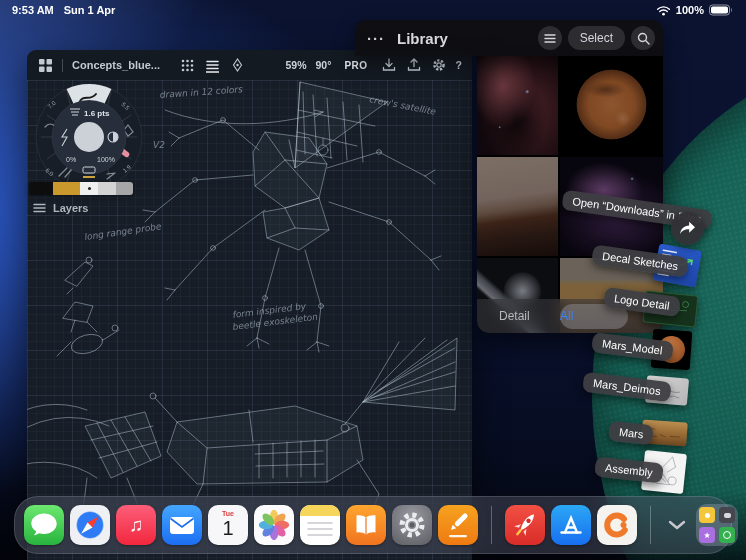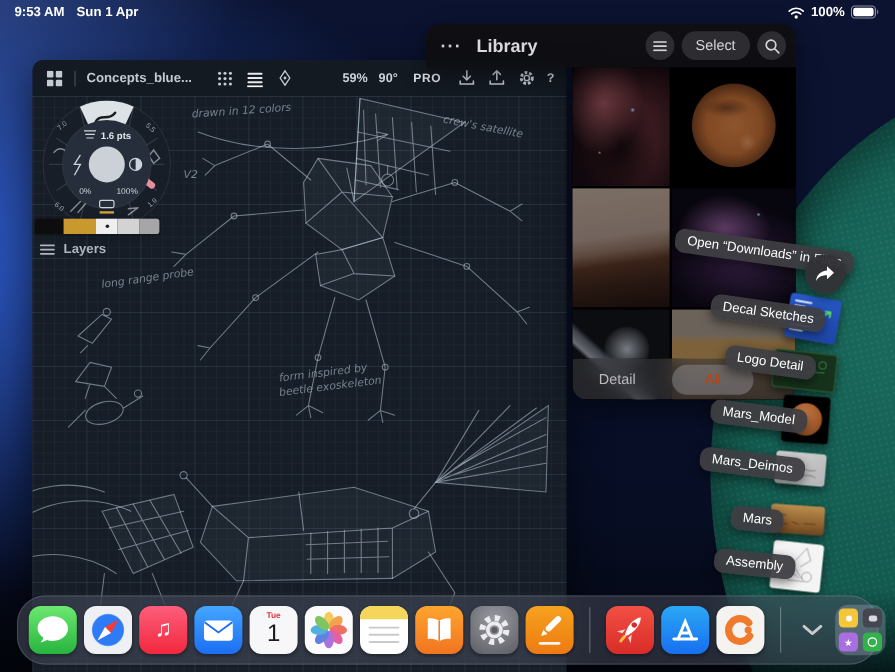--- a/index.html
+++ b/index.html
@@ -85,22 +85,22 @@
       radial-gradient(ellipse 54px 40px at 42% 34%, rgba(198,128,205,.55), transparent 72%),
       radial-gradient(ellipse 84px 62px at 56% 62%, rgba(120,72,150,.45), transparent 78%);}
   .p5{background:#101216;background-image:
       linear-gradient(42deg, transparent 30%, rgba(188,193,203,.7) 33%, rgba(120,126,138,.65) 40%, transparent 44%),
       radial-gradient(circle 26px at 56% 44%, rgba(205,210,220,.75), rgba(84,88,98,.3) 68%, transparent 74%);}
   .p6{background:linear-gradient(180deg,#8d8377 0 28%,#a3804d 36% 58%,#7a5930 66%,#49301a 100%);}
   .pbar{position:absolute;left:0;right:0;bottom:0;height:34px;background:rgba(58,58,64,.55);
     backdrop-filter:blur(8px);display:flex;align-items:center;}
   .seg-dim{color:#b9b9be;font-size:12px;position:absolute;left:22px;}
   .seg-pill{position:absolute;left:83px;width:68px;height:25px;border-radius:13px;
-    background:rgba(150,150,158,.45);display:flex;align-items:center;justify-content:center;
-    color:#c2410c;font-size:12px;}
+    background:rgba(150,150,158,.45);display:flex;align-items:center;justify-content:flex-start;
+    color:#3b82f6;font-size:12px;}
   
   .dlabel{position:absolute;z-index:6;background:rgba(62,62,66,.95);color:#fff;font-size:11px;
     padding:4px 10px;border-radius:8px;white-space:nowrap;box-shadow:0 3px 9px rgba(0,0,0,.5);}
   .dthumb{position:absolute;z-index:5;border-radius:3px;box-shadow:0 3px 8px rgba(0,0,0,.5);overflow:hidden;}
   .sharecirc{position:absolute;left:671px;top:212px;width:33px;height:33px;border-radius:50%;
     background:rgba(50,50,54,.96);z-index:6;display:flex;align-items:center;justify-content:center;
     box-shadow:0 3px 10px rgba(0,0,0,.5);}
   
   .dock{position:absolute;left:14px;top:496px;width:718px;height:58px;border-radius:24px;
     background:rgba(88,94,112,.42);backdrop-filter:blur(14px);z-index:7;

